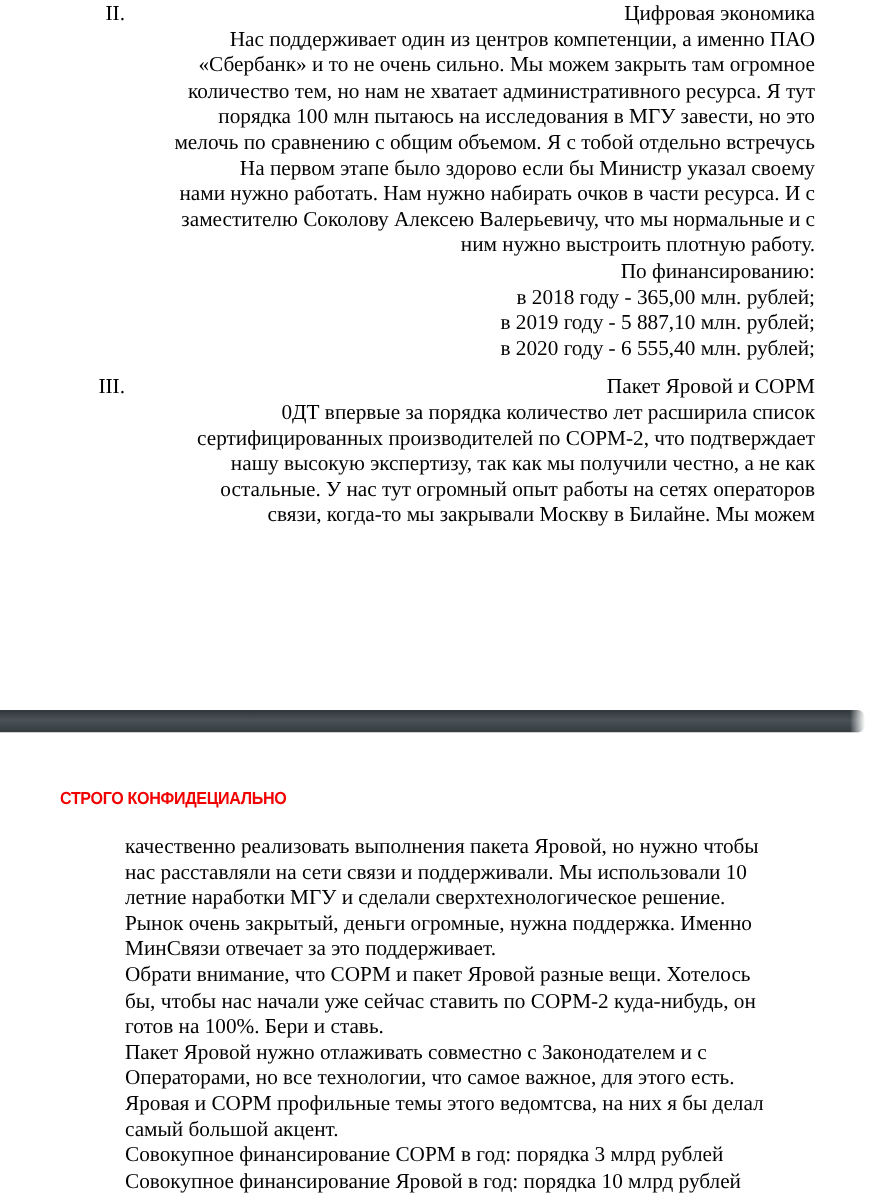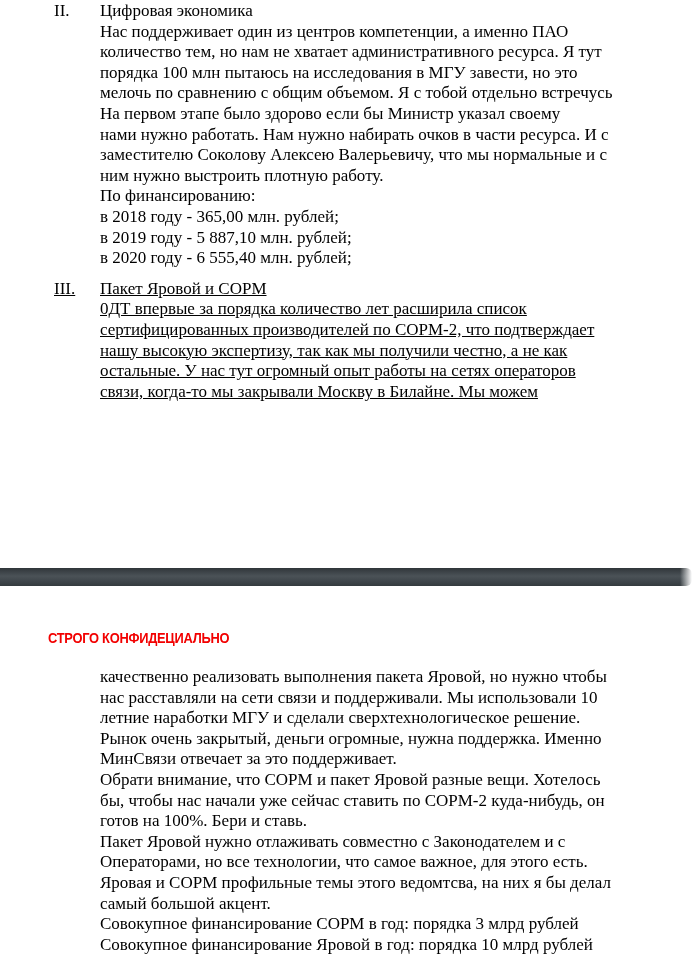--- a/index.html
+++ b/index.html
@@ -6,31 +6,31 @@
   .doc {
     position: relative;
     width: 700px;
     height: 963px;
     background: #ffffff;
     overflow: hidden;
     font-family: "Liberation Serif", "DejaVu Serif", serif;
     font-size: 17px;
     color: #000000;
   }
-  .page1 { position: absolute; top: 1px; left: 0; width: 700px; }
+  .page1 { position: absolute; top: 1px; left: 0; width: 700px; text-align: right; }
   .section { display: flex; align-items: flex-start; }
   .numeral {
     flex: 0 0 46px;
     margin-left: 54px;
     line-height: 20.6px;
     white-space: nowrap;
   }
   .sbody { width: 552px; }
   .tline, .line { line-height: 20.6px; white-space: nowrap; }
-  .section-gap { margin-top: 10px; text-decoration: underline; }
+  .section-gap { margin-top: 10px; }
   .divider {
     position: absolute;
     top: 568px;
     left: 0;
     width: 692px;
     height: 18px;
     border-radius: 0 6px 6px 0;
     background:
       linear-gradient(to right, rgba(255,255,255,0) calc(100% - 12px), #ffffff 100%),
       linear-gradient(to bottom, #30363a 0%, #4b5257 45%, #343b3f 100%);
@@ -61,20 +61,21 @@
 <div class="doc" style="color: rgb(0, 0, 0);">
 
   <div class="page1">
 
     <div class="section">
       <div class="numeral">II.</div>
       <div class="sbody">
         <div class="line">Цифровая экономика</div>
         <div>
             <div class="tline">Нас поддерживает один из центров компетенции, а именно ПАО</div>
+            <div class="tline">«Сбербанк» и то не очень сильно. Мы можем закрыть там огромное</div>
             <div class="tline">количество тем, но нам не хватает административного ресурса. Я тут</div>
             <div class="tline">порядка 100 млн пытаюсь на исследования в МГУ завести, но это</div>
             <div class="tline">мелочь по сравнению с общим объемом. Я с тобой отдельно встречусь</div>
           </div>
         <div>
             <div class="tline">На первом этапе было здорово если бы Министр указал своему</div>
             <div class="tline">нами нужно работать. Нам нужно набирать очков в части ресурса. И с</div>
             <div class="tline">заместителю Соколову Алексею Валерьевичу, что мы нормальные и с</div>
             <div class="tline">ним нужно выстроить плотную работу.</div>
           </div>

